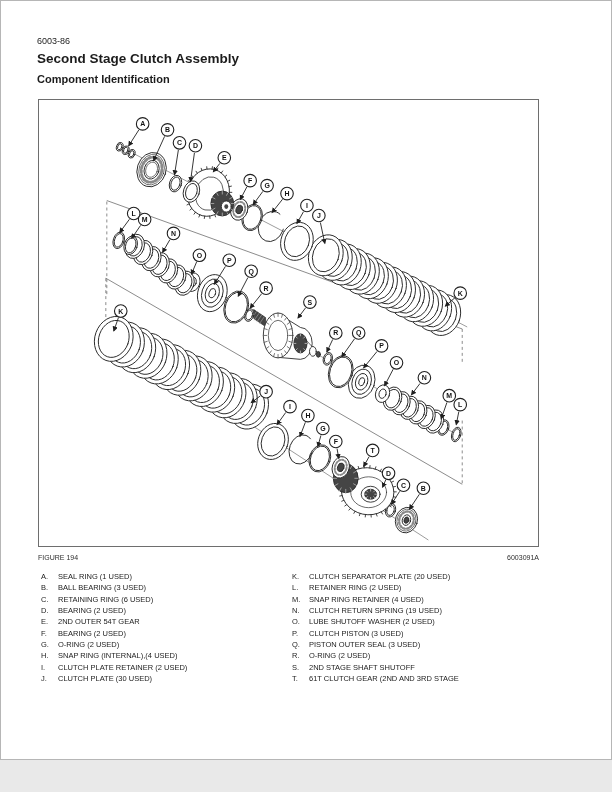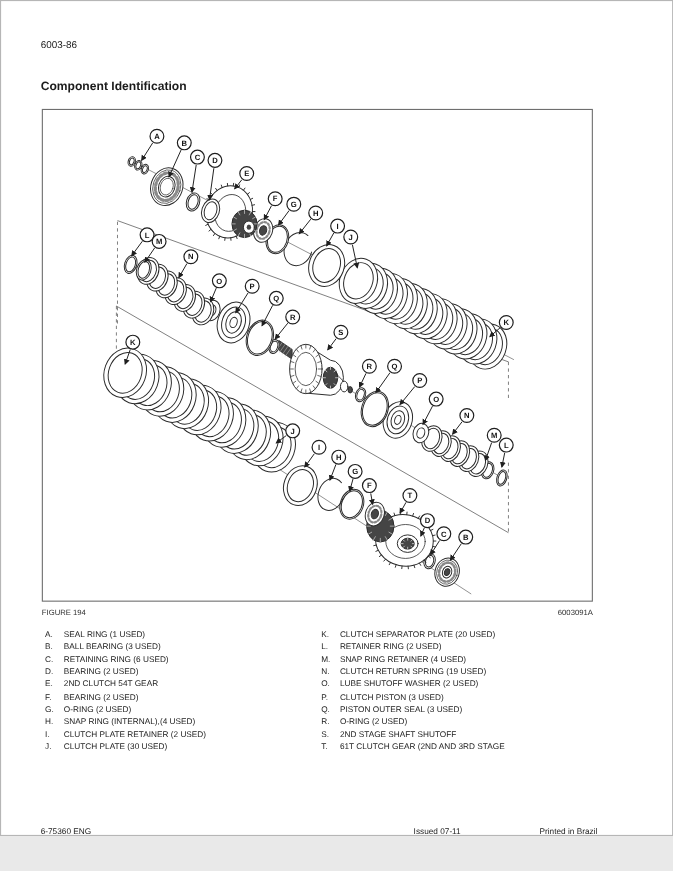--- a/index.html
+++ b/index.html
@@ -25,20 +25,21 @@
   .footer{position:absolute;left:36px;top:750px;width:506px;height:12px;font-size:7.5px;}
   .f-left{position:absolute;left:0;top:0;}
   .f-center{position:absolute;left:339px;top:0;}
   .f-right{position:absolute;right:0;top:0;}
 </style>
 </head>
 <body>
 
 <div class="page">
   <div class="doc-number">6003-86</div>
+  <h1 class="title">Second Stage Clutch Assembly</h1>
   <h2 class="subtitle">Component Identification</h2>
 
   <div class="figure-box">
     <svg id="figure-svg" viewBox="0 0 501 448">
         <defs>
           <marker id="ah" markerWidth="7" markerHeight="7" refX="5" refY="3" orient="auto">
             <path d="M0,0 L6,3 L0,6 Z" fill="#1f1f1f"></path>
           </marker>
         </defs>
         <g stroke="#5a5a5a" stroke-width="0.7" fill="none">
@@ -564,21 +565,21 @@
         <div class="plist-row">
           <span class="ltr">C.</span>
           <span>RETAINING RING (6 USED)</span>
         </div>
         <div class="plist-row">
           <span class="ltr">D.</span>
           <span>BEARING (2 USED)</span>
         </div>
         <div class="plist-row">
           <span class="ltr">E.</span>
-          <span>2ND CLUTCH 54T GEAR</span>
+          <span>2ND OUTER 54T GEAR</span>
         </div>
         <div class="plist-row">
           <span class="ltr">F.</span>
           <span>BEARING (2 USED)</span>
         </div>
         <div class="plist-row">
           <span class="ltr">G.</span>
           <span>O-RING (2 USED)</span>
         </div>
         <div class="plist-row">
@@ -631,18 +632,13 @@
           <span class="ltr">S.</span>
           <span>2ND STAGE SHAFT SHUTOFF</span>
         </div>
         <div class="plist-row">
           <span class="ltr">T.</span>
           <span>61T CLUTCH GEAR (2ND AND 3RD STAGE</span>
         </div>
       </div>
   </div>
 
-  <div class="footer">
-    <span class="f-left">6-75360 ENG</span>
-    <span class="f-center">Issued 07-11</span>
-    <span class="f-right">Printed in Brazil</span>
-  </div>
 </div>
 
 </body></html>

